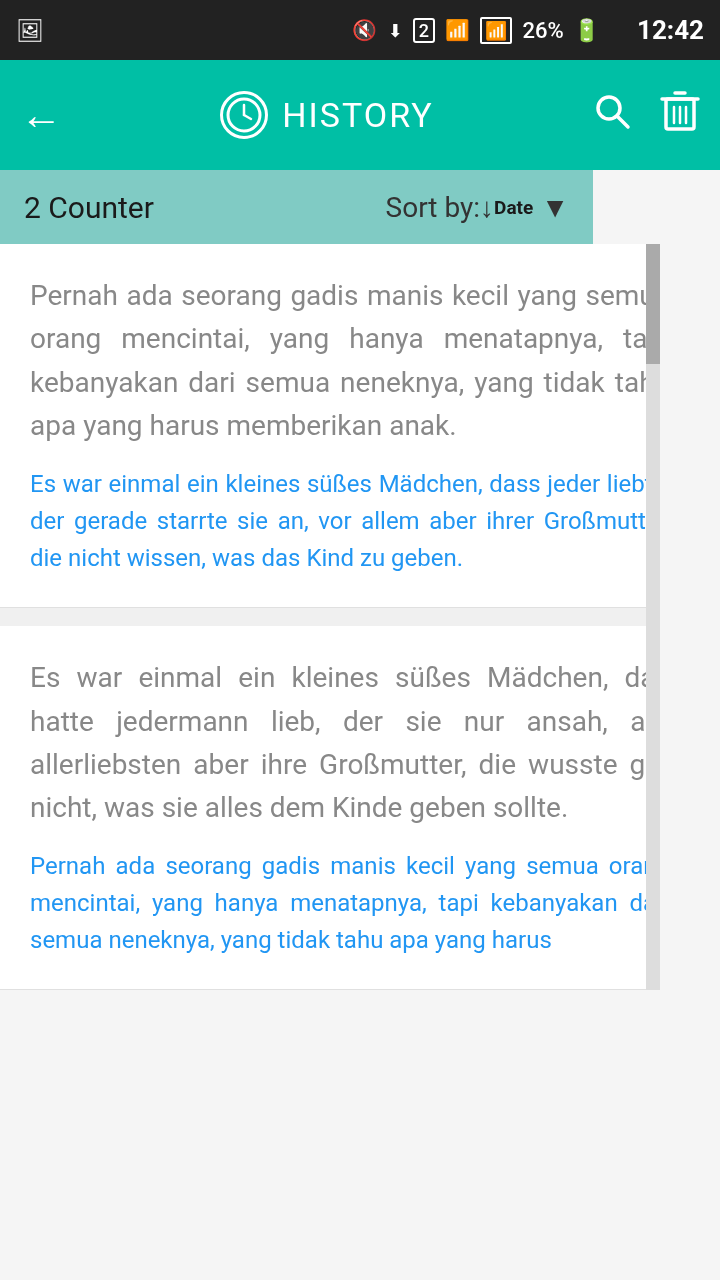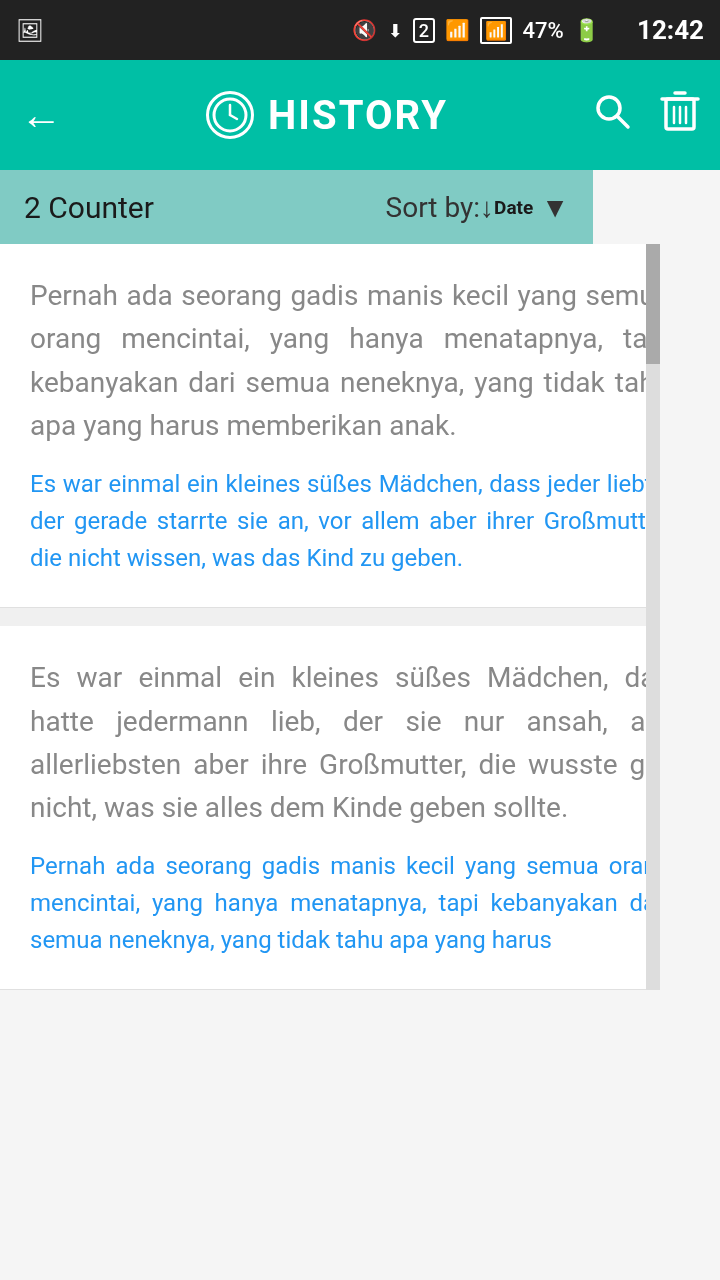--- a/index.html
+++ b/index.html
@@ -62,22 +62,22 @@
       flex: 1;
       justify-content: center;
     }
     .toolbar-right {
       display: flex;
       align-items: center;
       gap: 28px;
     }
     .toolbar-title {
       color: white;
-      font-size: 40px;
-      font-weight: bold;
+      font-size: 34px;
+      font-weight: normal;
       letter-spacing: 2px;
     }
     .back-btn {
       color: white;
       font-size: 42px;
       cursor: pointer;
       line-height: 1;
     }
     .clock-icon {
       width: 48px;
@@ -195,21 +195,21 @@
   </div>
   <div class="status-right">
     <span style="font-size:20px;">🔇</span>
     <span style="font-size:18px;">⬇</span>
 
     <span style="font-size:18px; border:2px solid white; padding:0 4px; border-radius:3px;">2</span>
 
     <span style="font-size:20px;">📶</span>
 
     <span style="font-size:18px; border:2px solid white; padding:1px 3px; border-radius:2px;">📶</span>
-    <span style="font-size:22px;">47%</span>
+    <span style="font-size:22px;">26%</span>
     <span style="font-size:22px;">🔋</span>
     <span class="status-time">12:42</span>
   </div>
 </div>
 
 <div class="toolbar">
   <div class="toolbar-left">
     <span class="back-btn">←</span>
   </div>
   <div class="toolbar-center">

